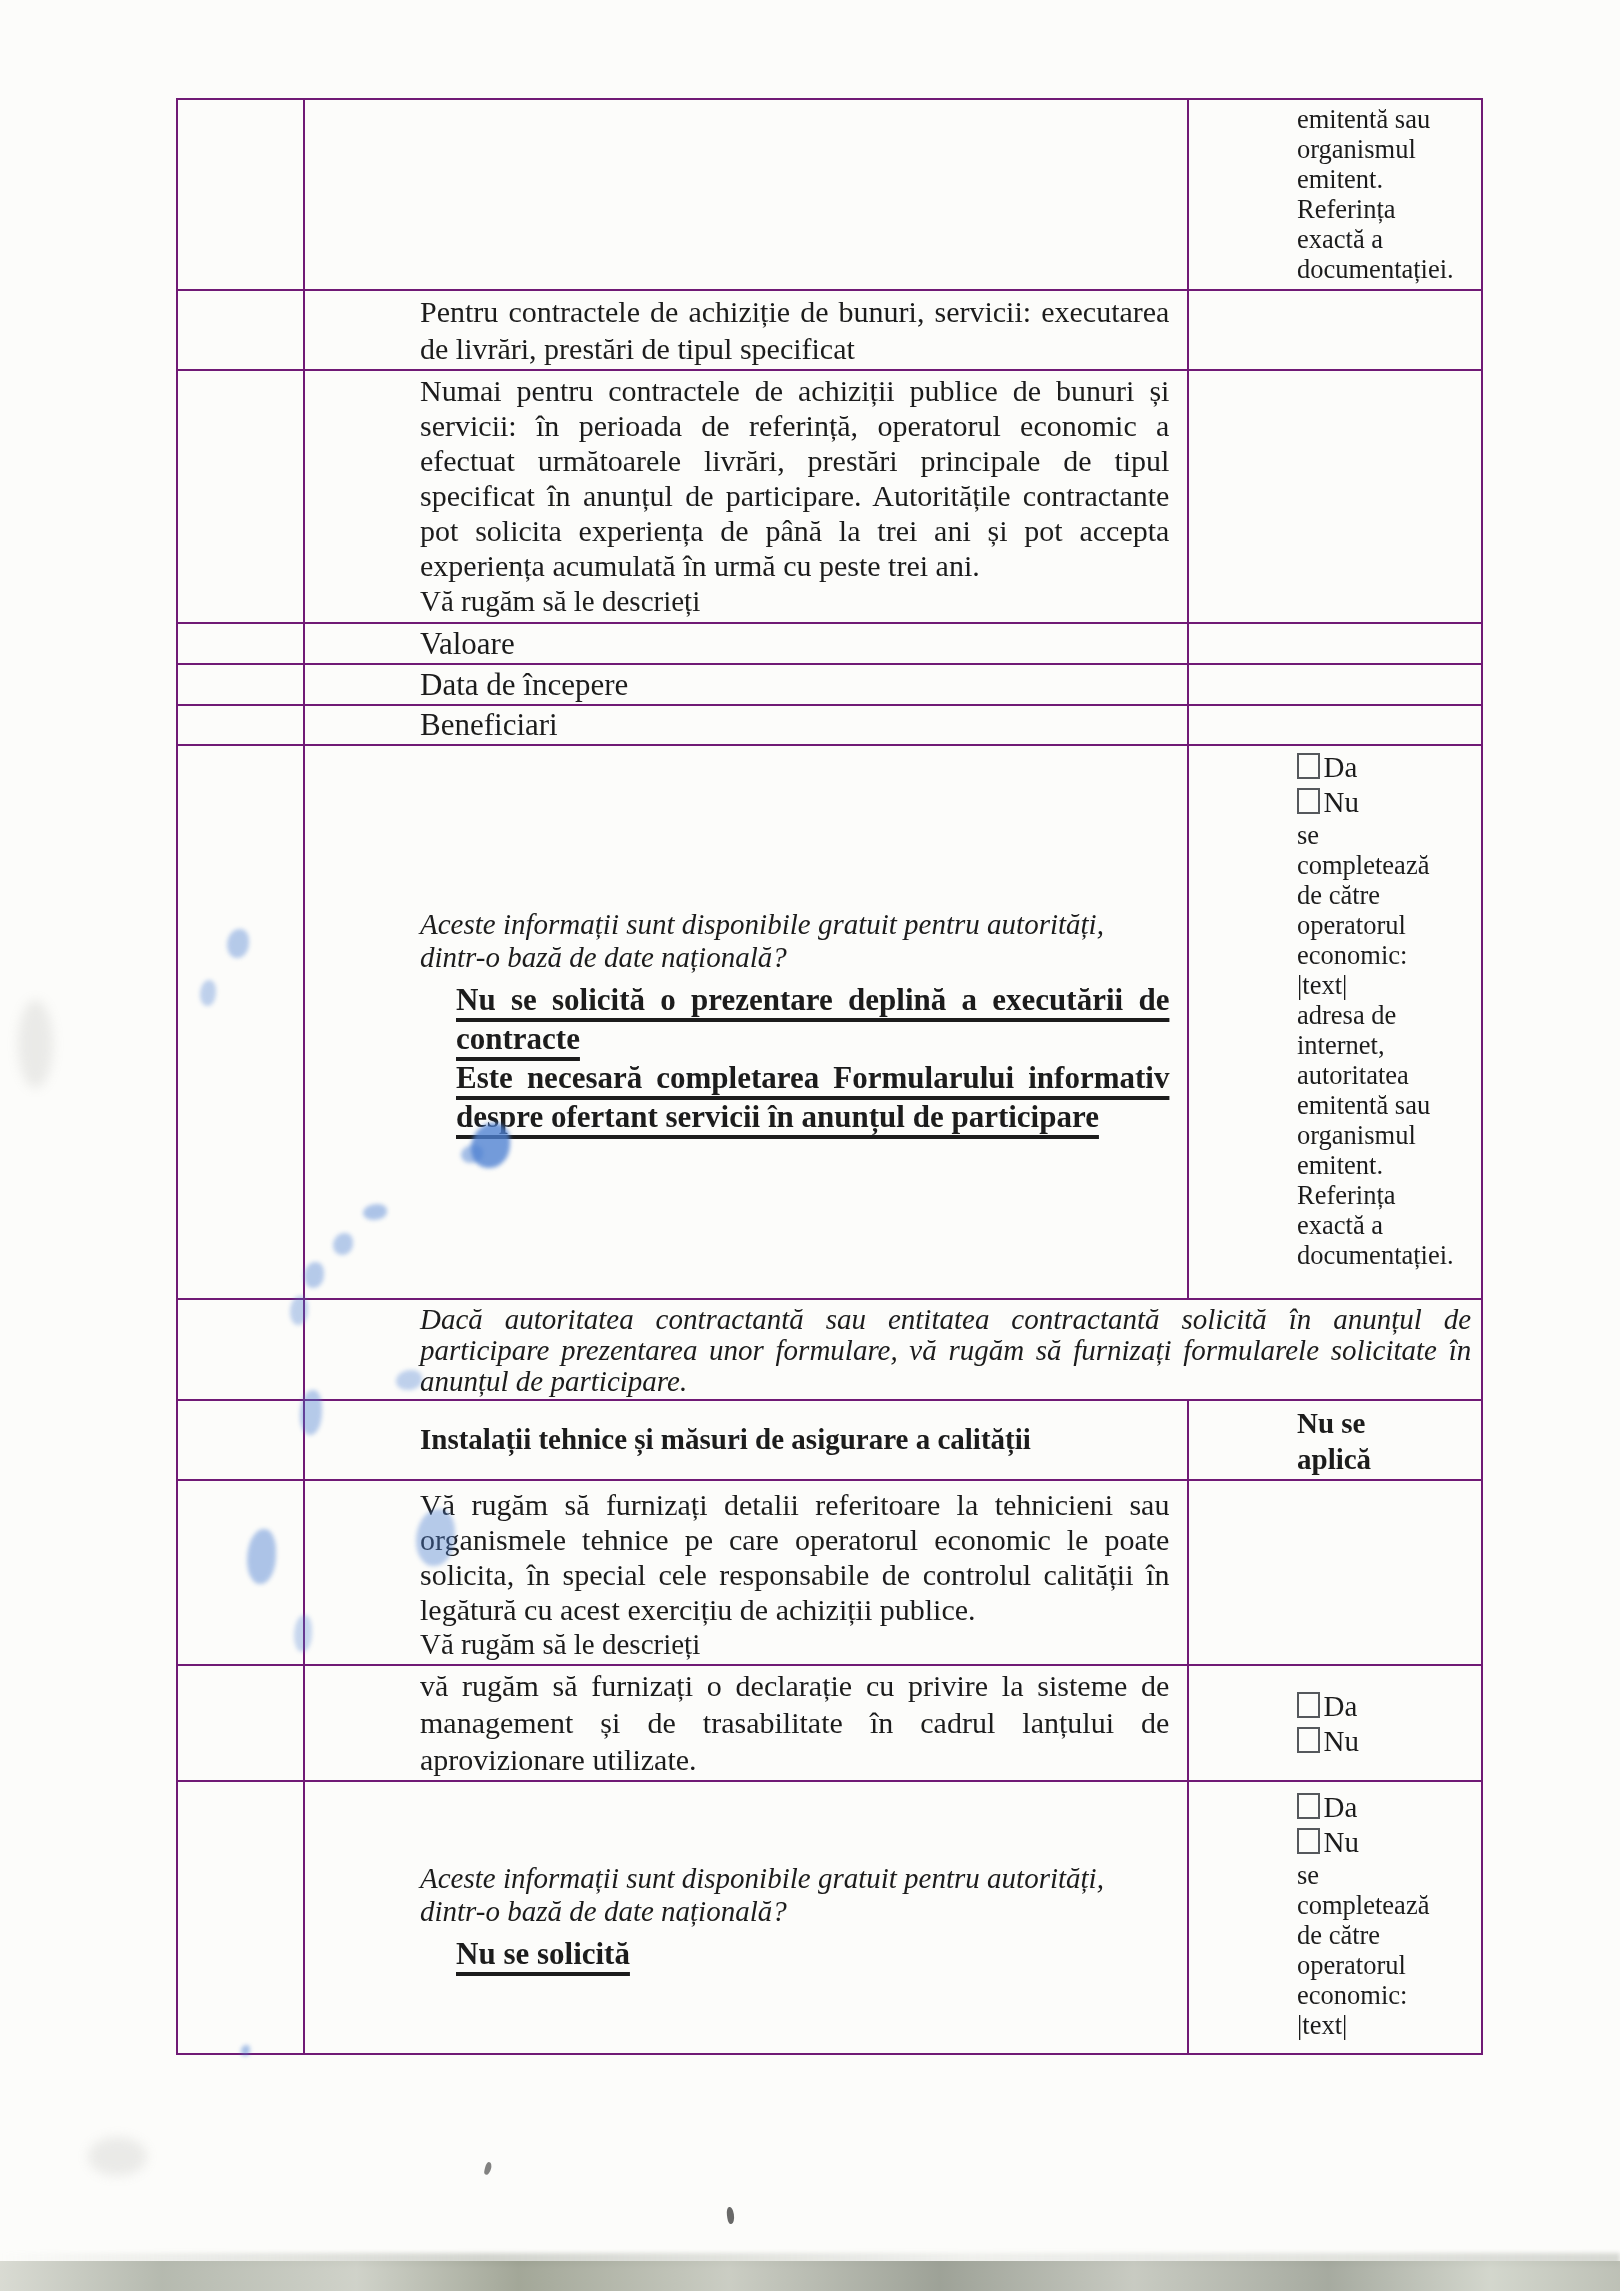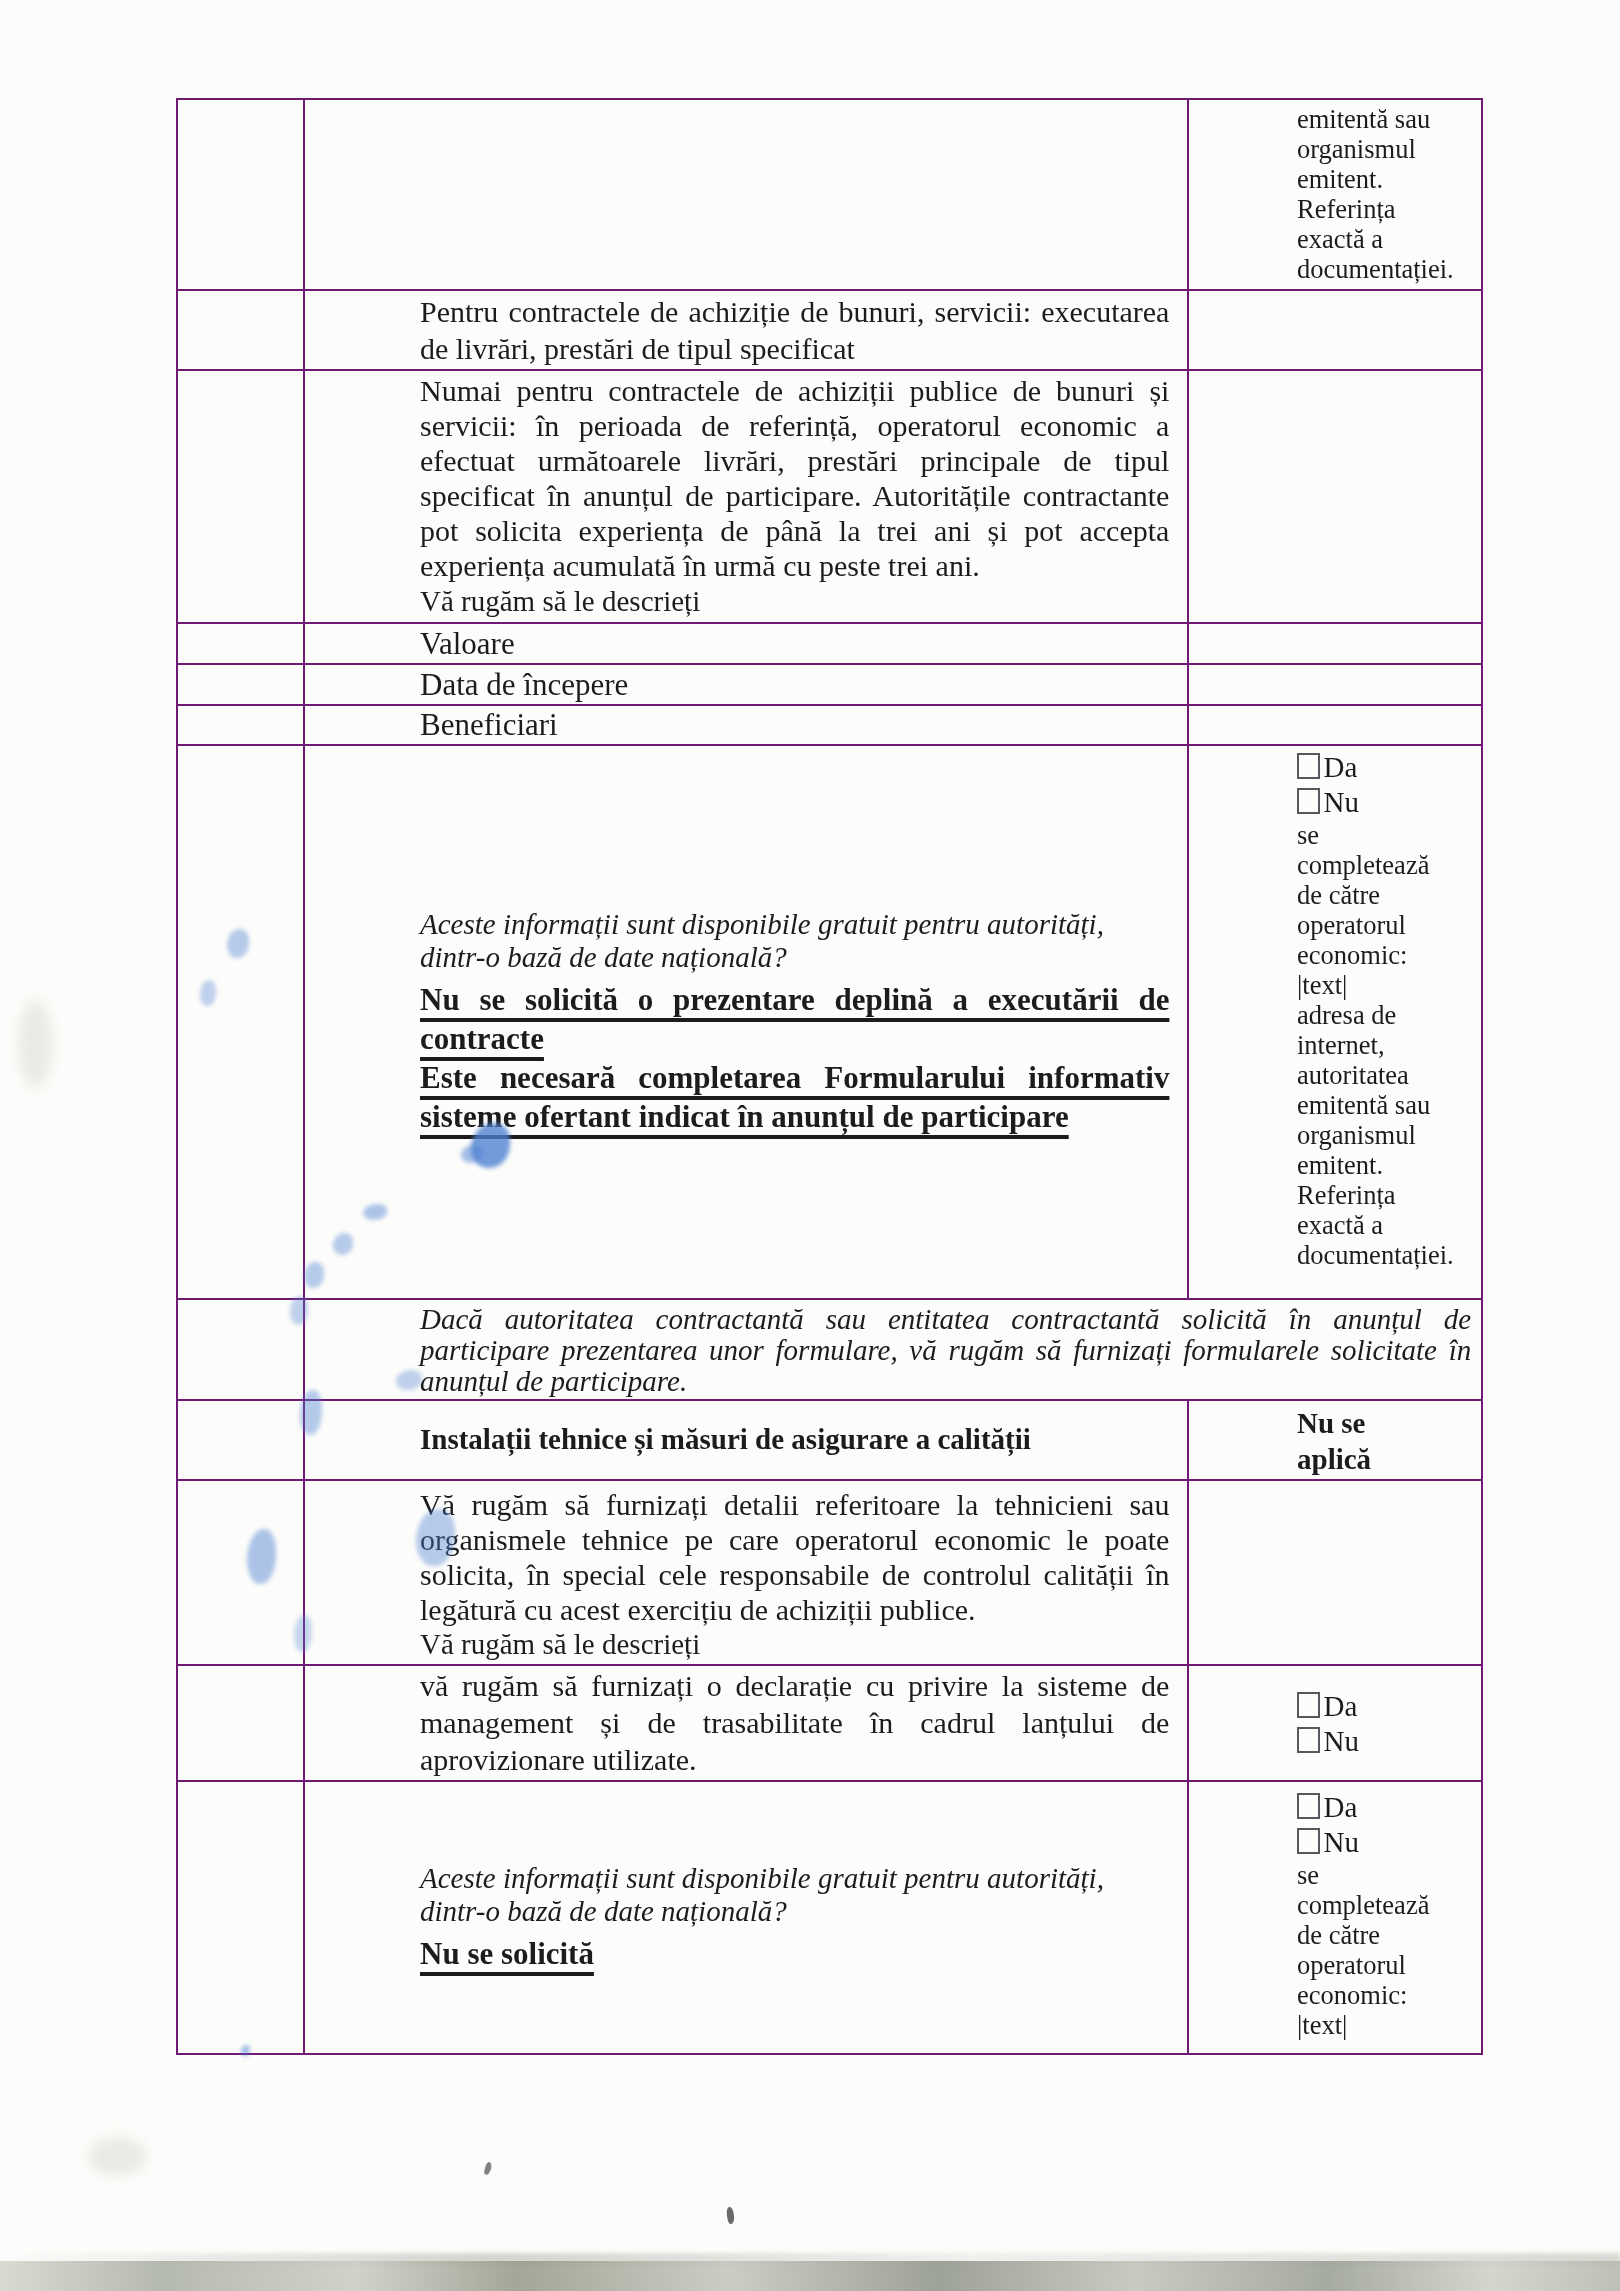--- a/index.html
+++ b/index.html
@@ -41,20 +41,21 @@
   .para-pentru{line-height:37px;}
   .para-tehn{line-height:35px;}
   .para-decl{line-height:37px;padding-top:1px;}
 
   .q-italic{font-size:29px;line-height:33px;text-align:left;margin-bottom:5.9px;}
   .bold-ul{
     font-weight:bold;font-size:31px;line-height:39px;
     text-decoration:underline;
     text-decoration-thickness:3.9px;
     text-underline-offset:7.8px;
+    margin-left:36px;
   }
   .heading-bold{font-weight:bold;font-size:29px;line-height:37px;text-align:left;}
   .nsa{font-weight:bold;font-size:29px;line-height:36px;padding-top:4px;}
 
   .span-cell{padding:3.9px 9.8px 2px 115px;font-style:italic;font-size:29px;line-height:31px;text-align:justify;}
 
   .opt{display:block;font-size:29px;line-height:35px;}
   .cb{
     display:inline-block;width:18.6px;height:21.6px;
     border:2px solid #55585c;
@@ -134,21 +135,21 @@
       <td></td>
       <td class="main-cell single" style="padding-top:1px">Beneficiari</td>
       <td class="right-cell"></td>
     </tr>
 
     <tr style="height:554px">
       <td></td>
       <td class="main-cell mid">
         <div class="q-italic it">Aceste informații sunt disponibile gratuit pentru autorități, dintr-o bază de date națională?</div>
         <div class="bold-ul">Nu se solicită o prezentare deplină a executării de contracte</div>
-        <div class="bold-ul">Este necesară completarea Formularului informativ sisteme ofertant indicat în anunțul de participare</div>
+        <div class="bold-ul">Este necesară completarea Formularului informativ despre ofertant servicii în anunțul de participare</div>
       </td>
       <td class="right-cell">
         <span class="opt"><span class="cb"></span><span>Da</span></span>
         <span class="opt"><span class="cb"></span><span>Nu</span></span>
         <div class="ans-note pre">se
 completează
 de către
 operatorul
 economic:</div>
         <div class="ans-note">|text|</div>

